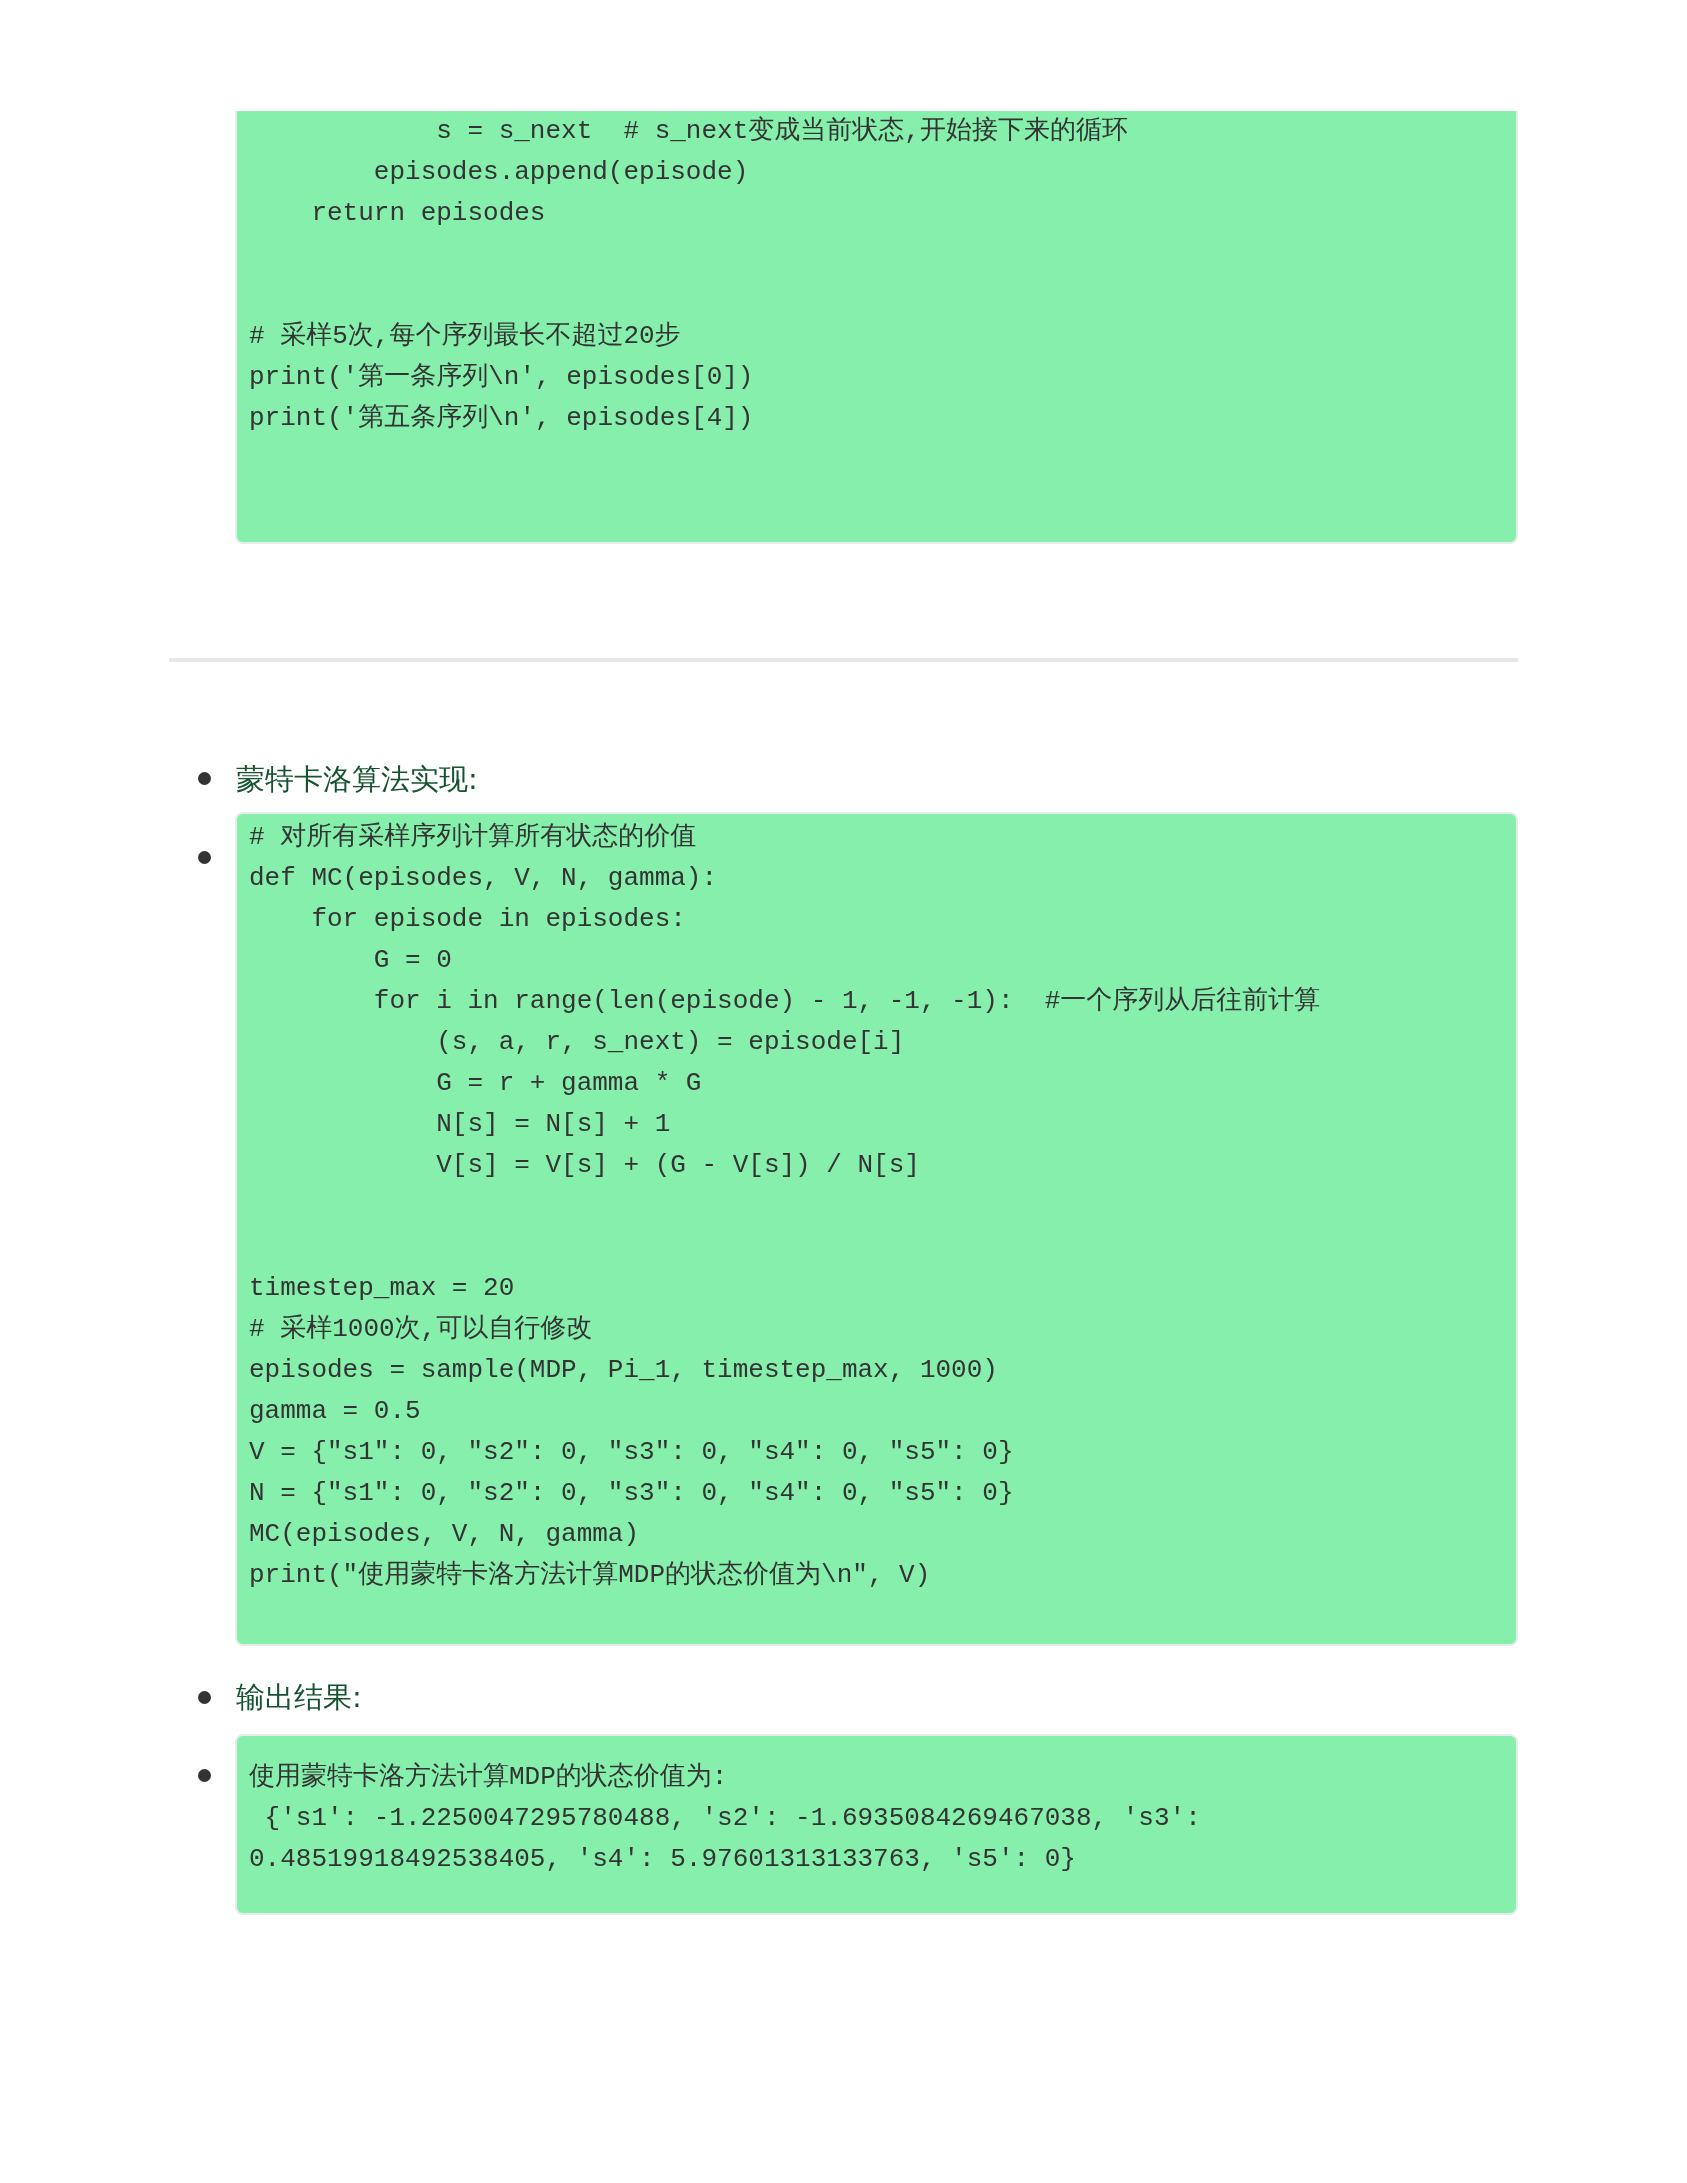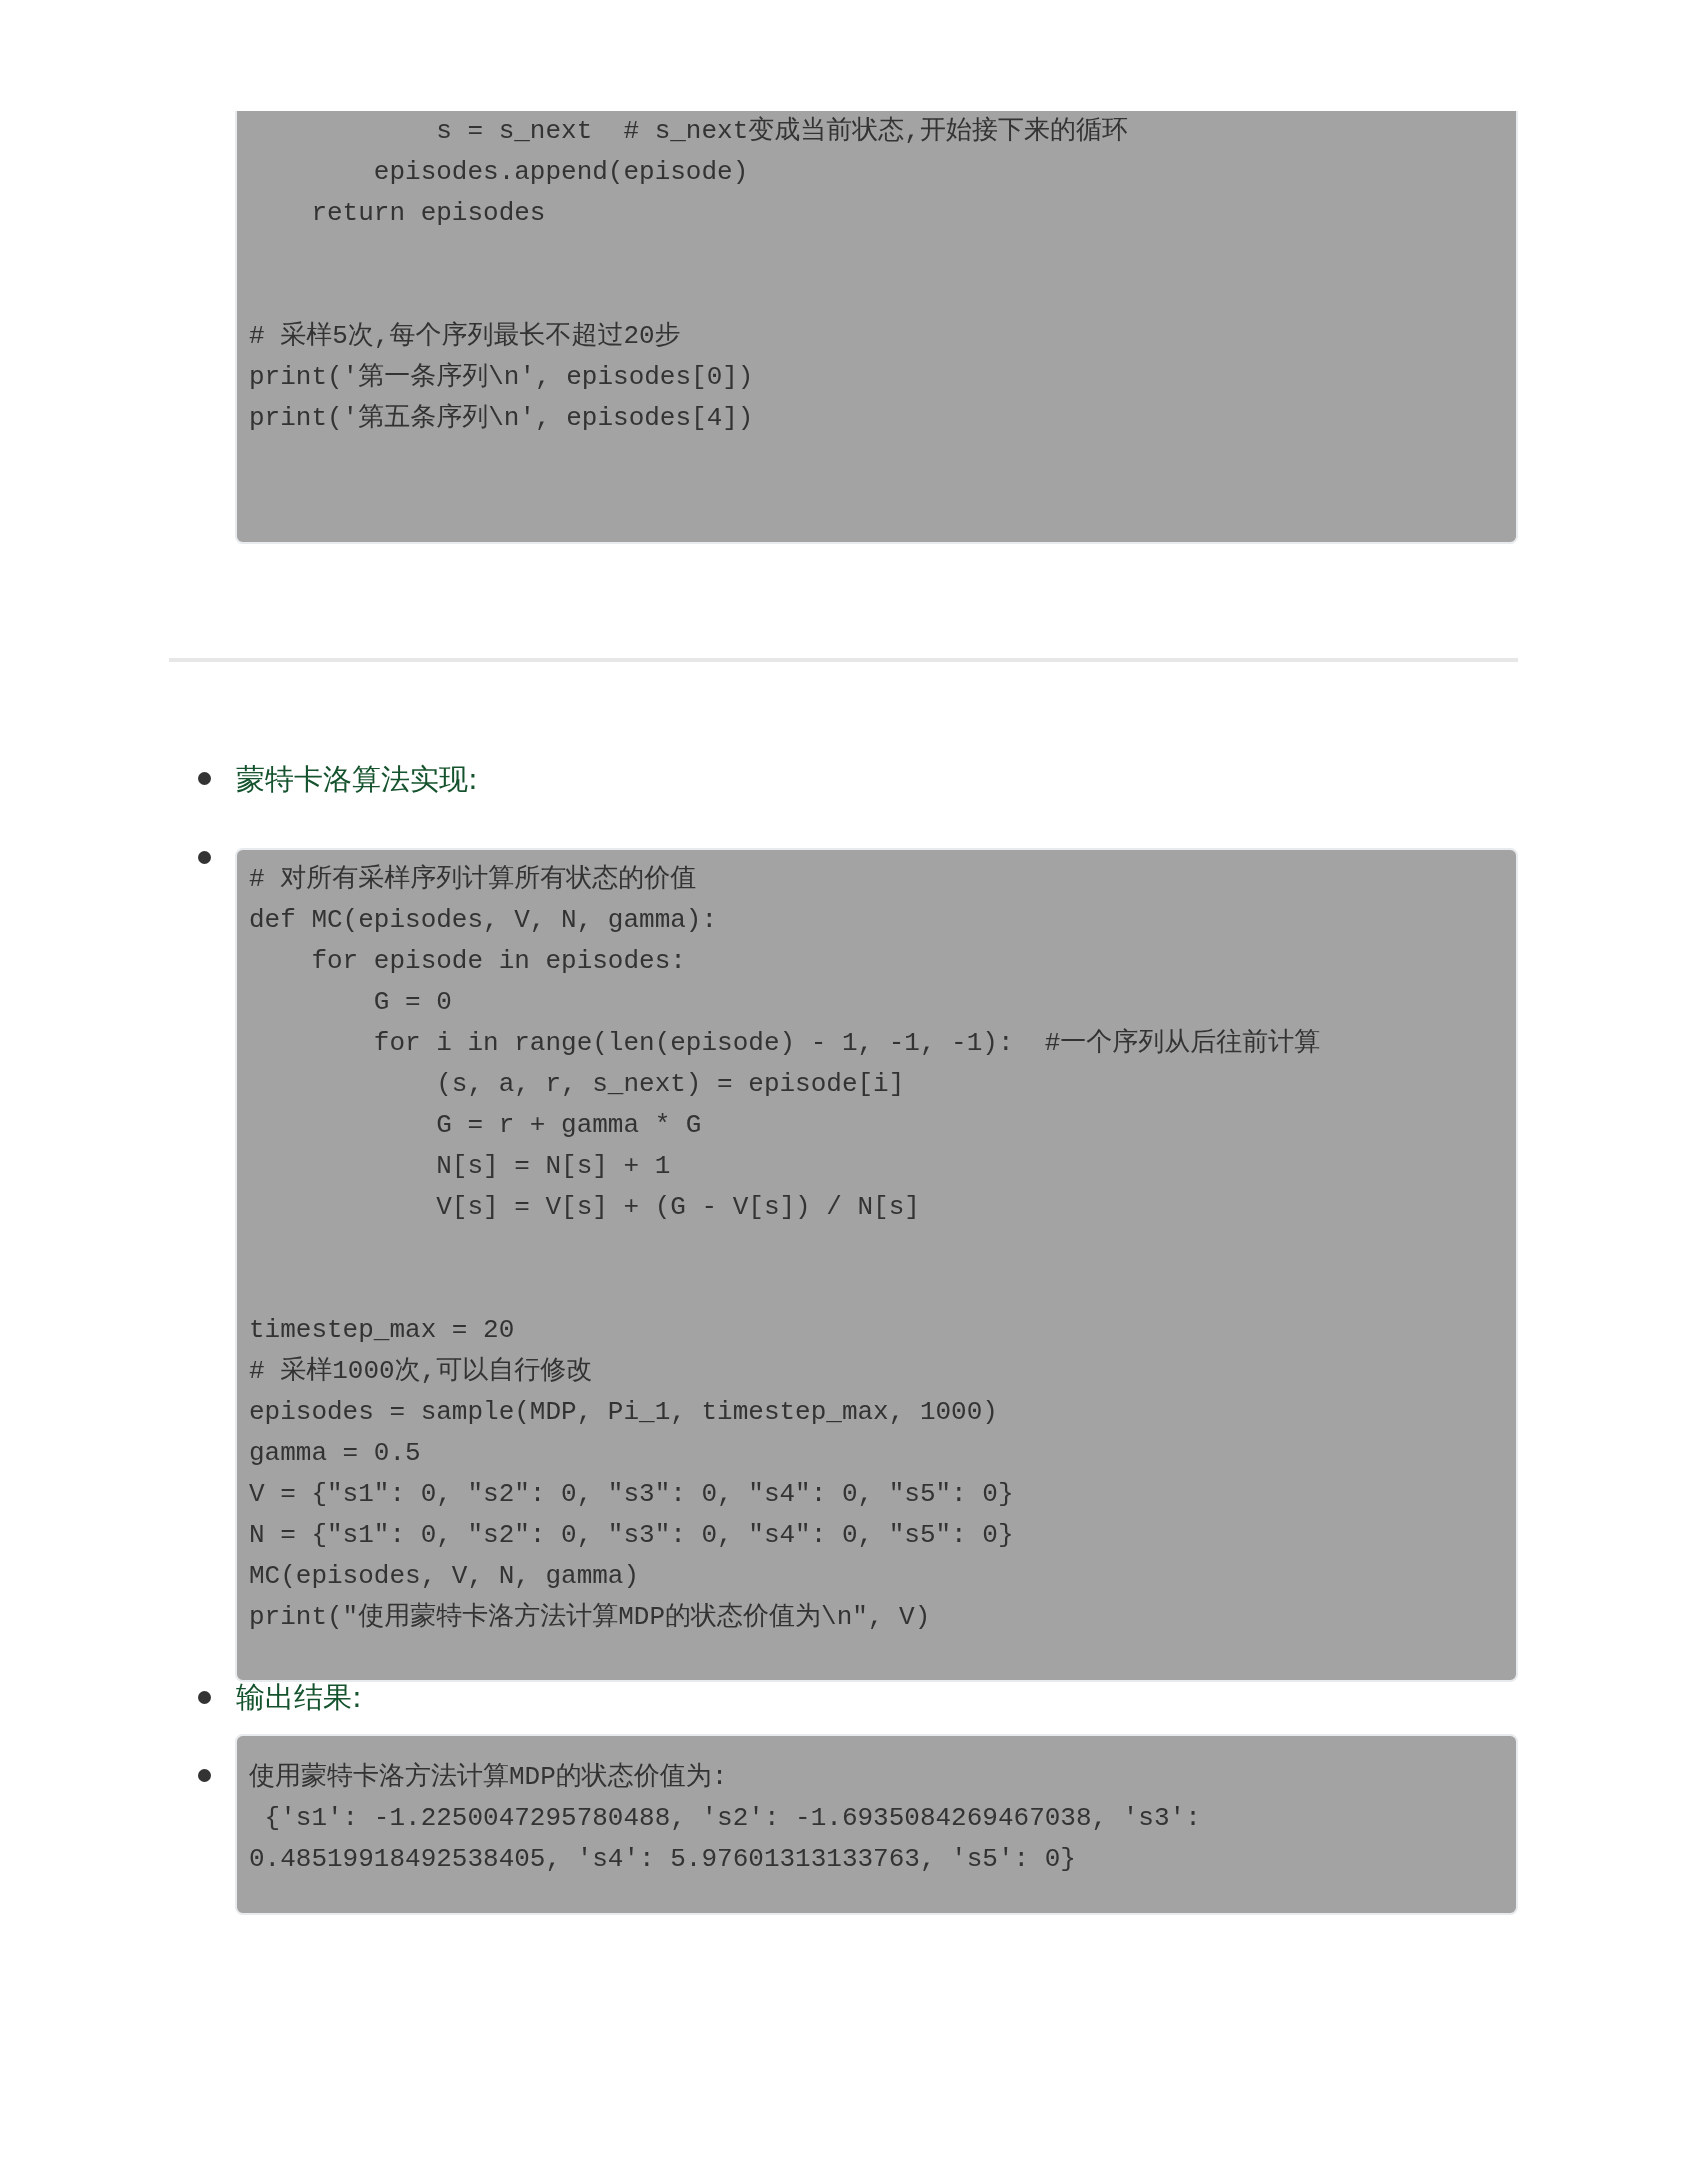--- a/index.html
+++ b/index.html
@@ -4,21 +4,21 @@
 <style>
   html, body { margin: 0; padding: 0; background: #ffffff; }
   body {
     width: 1687px; height: 2183px; position: relative; overflow: hidden;
     color: #333333;
     font-family: "DejaVu Sans", "Liberation Sans", sans-serif;
   }
   .code-block {
     position: absolute;
     left: 235px; width: 1283px;
-    background: #a3a3a3;
+    background: #86efac;
     border: 2.2px solid #e8ebee;
     border-radius: 7.7px;
     box-sizing: border-box;
     padding: 0 0 0 12px;
   }
   .code-block.cont {
     border-top: none;
     border-top-left-radius: 0; border-top-right-radius: 0;
   }
   .code-line {
@@ -56,21 +56,21 @@
   <div class="code-line">print('第一条序列\n', episodes[0])</div>
   <div class="code-line">print('第五条序列\n', episodes[4])</div>
 </div>
 
 <div class="divider"></div>
 
 <div class="bullet" style="top:772px;"></div>
 <div class="list-label" style="top:759px;">蒙特卡洛算法实现:</div>
 
 <div class="bullet" style="top:851px;"></div>
-<div class="code-block" style="top:848px; height:834px; padding-top:9px;">
+<div class="code-block" style="top:812px; height:834px; padding-top:3px;">
   <div class="code-line"># 对所有采样序列计算所有状态的价值</div>
   <div class="code-line">def MC(episodes, V, N, gamma):</div>
   <div class="code-line">    for episode in episodes:</div>
   <div class="code-line">        G = 0</div>
   <div class="code-line">        for i in range(len(episode) - 1, -1, -1):  #一个序列从后往前计算</div>
   <div class="code-line">            (s, a, r, s_next) = episode[i]</div>
   <div class="code-line">            G = r + gamma * G</div>
   <div class="code-line">            N[s] = N[s] + 1</div>
   <div class="code-line">            V[s] = V[s] + (G - V[s]) / N[s]</div>
   <div class="code-line"></div>

